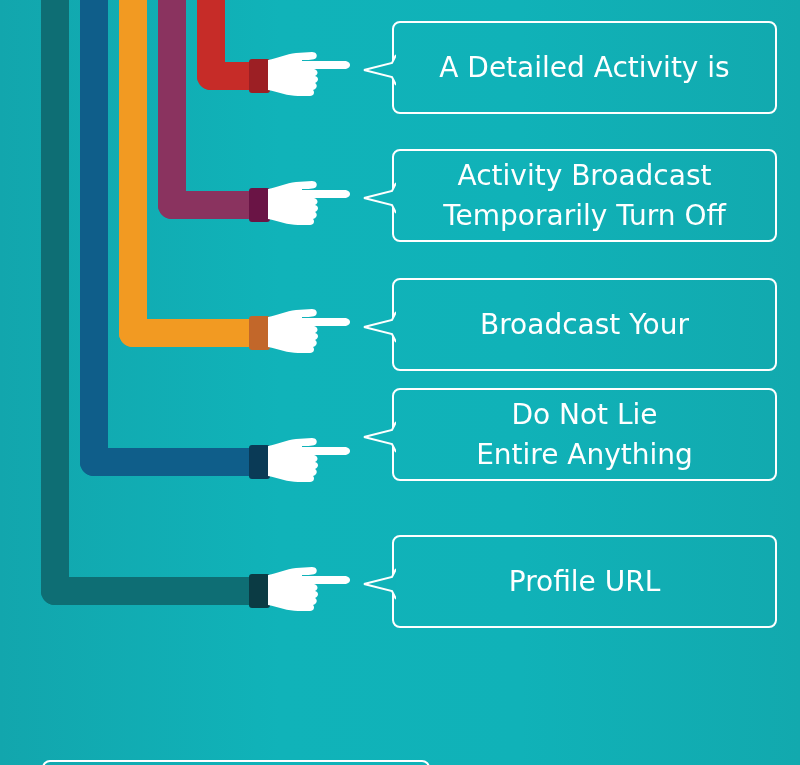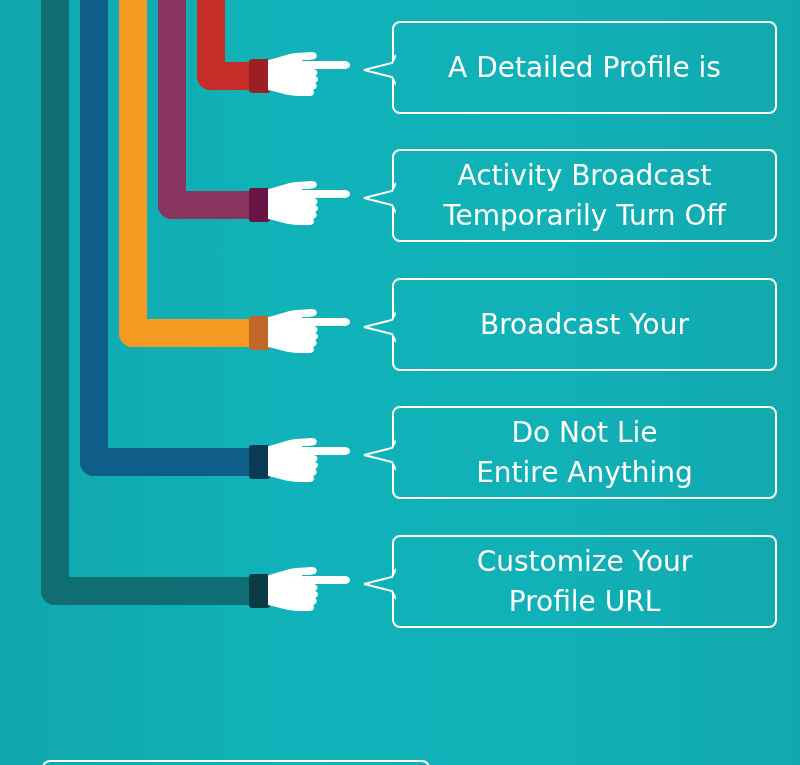--- a/index.html
+++ b/index.html
@@ -67,47 +67,46 @@
 <div class="arm-h" style="left:197px;top:62px;width:56px;background:#c62c28;"></div>
 <div class="cuff" style="left:249px;top:59px;background:#9c1f24;"></div>
 <svg class="hand" style="left:268px;top:52px;" viewBox="0 0 82 48">
     <use href="#hand-shape"></use>
   </svg>
 
 <div class="bubble" style="top:21px;">
   <svg class="tail" viewBox="0 0 34 34">
       <path d="M34 2 L30 10 L2 17 L30 24 L34 32" fill="#10b2b8" stroke="#fff" stroke-width="2"></path>
     </svg>
-  <span>A Detailed Profile is</span>
+  <span>A Detailed Activity is</span>
 </div>
 
 <div class="bubble" style="top:149px;">
   <svg class="tail" viewBox="0 0 34 34">
       <path d="M34 2 L30 10 L2 17 L30 24 L34 32" fill="#10b2b8" stroke="#fff" stroke-width="2"></path>
     </svg>
   <span>Activity Broadcast</span>
   <span>Temporarily Turn Off</span>
 </div>
 
 <div class="bubble" style="top:278px;">
   <svg class="tail" viewBox="0 0 34 34">
       <path d="M34 2 L30 10 L2 17 L30 24 L34 32" fill="#10b2b8" stroke="#fff" stroke-width="2"></path>
     </svg>
   <span>Broadcast Your</span>
 </div>
 
-<div class="bubble" style="top:406px;">
+<div class="bubble" style="top:388px;">
   <svg class="tail" viewBox="0 0 34 34">
       <path d="M34 2 L30 10 L2 17 L30 24 L34 32" fill="#10b2b8" stroke="#fff" stroke-width="2"></path>
     </svg>
   <span>Do Not Lie</span>
   <span>Entire Anything</span>
 </div>
 
 <div class="bubble" style="top:535px;">
   <svg class="tail" viewBox="0 0 34 34">
       <path d="M34 2 L30 10 L2 17 L30 24 L34 32" fill="#10b2b8" stroke="#fff" stroke-width="2"></path>
     </svg>
-  <span>Customize Your</span>
   <span>Profile URL</span>
 </div>
 
 <div class="bottom-box"></div>
 
 </body></html>

